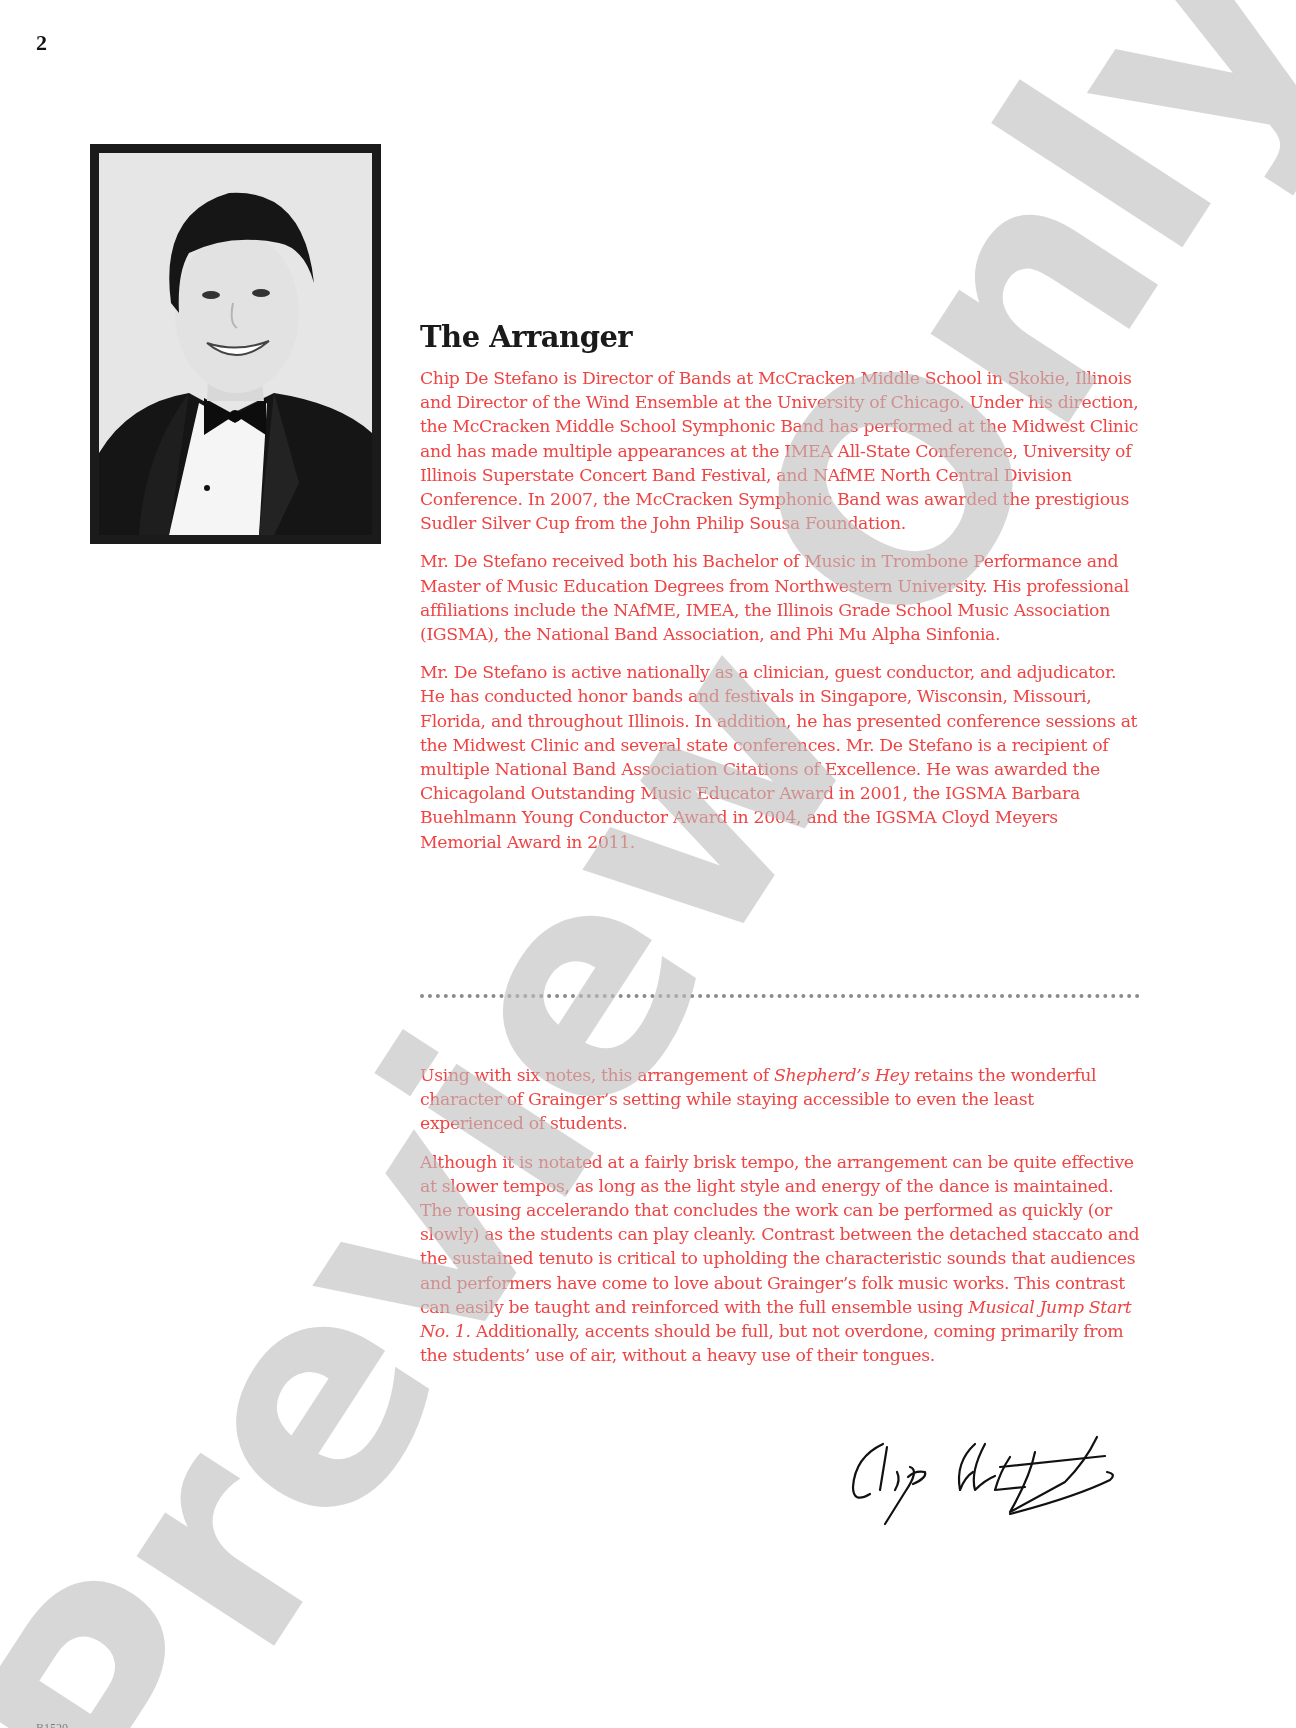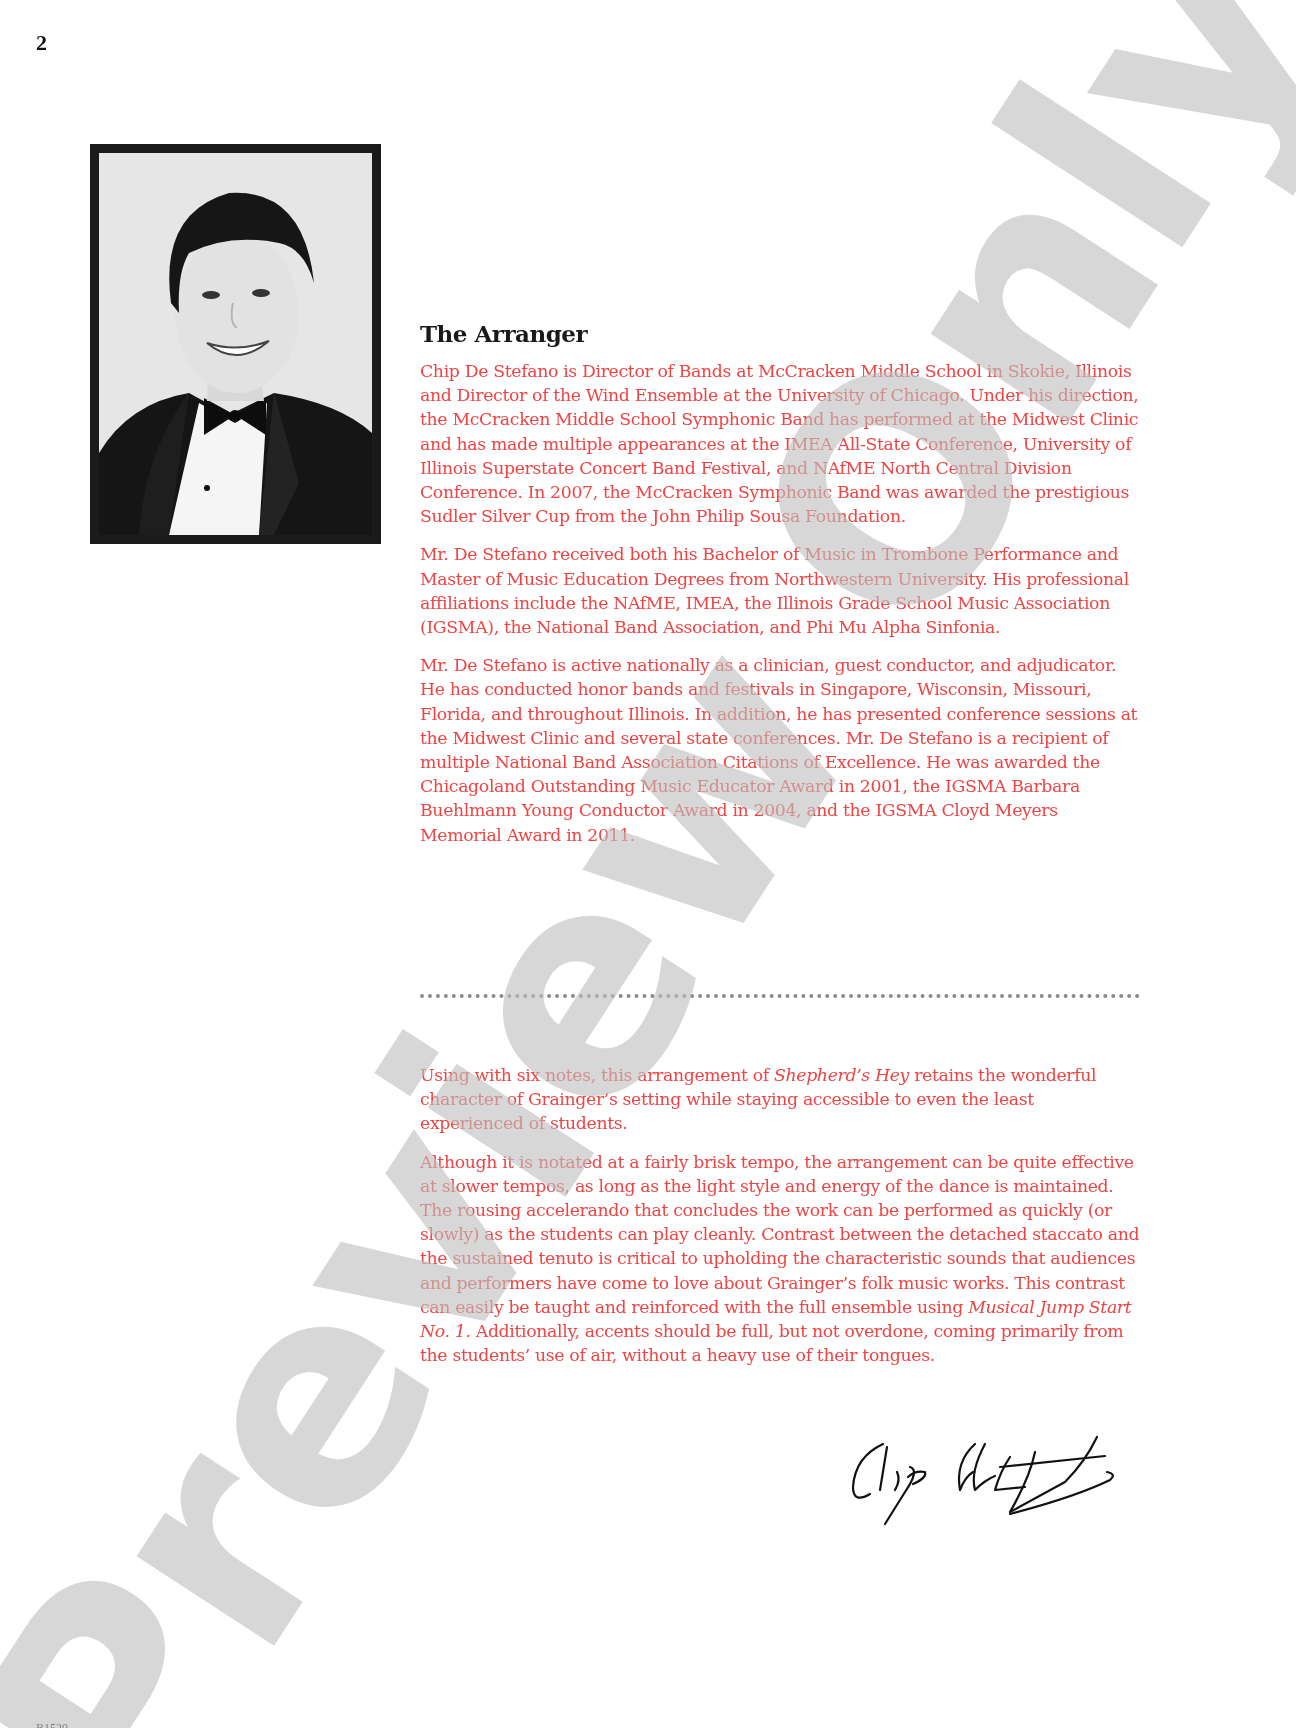--- a/index.html
+++ b/index.html
@@ -20,21 +20,21 @@
       background: #1b1b1b; box-sizing: border-box; padding: 9px;
     }
     .photo {
       width: 100%; height: 100%; background: #e9e9e9; position: relative; overflow: hidden;
     }
     .photo svg { width: 100%; height: 100%; display: block; }
     .content {
       position: absolute; left: 420px; width: 720px;
     }
     .section-title {
-      font-family: "DejaVu Serif", serif; font-weight: bold; font-size: 23px;
+      font-family: "DejaVu Serif", serif; font-weight: bold; font-size: 29px;
       margin: 0 0 12px 0; color: #1a1a1a; letter-spacing: -0.5px;
     }
     .para {
       font-family: "DejaVu Serif", serif; font-size: 17.3px; line-height: 24.2px;
       margin: 0 0 14px 0; color: #ef4444; letter-spacing: -0.35px;
     }
     .para i { font-style: italic; }
     .arranger { top: 320px; }
     .music { top: 1063px; }
     .divider {

